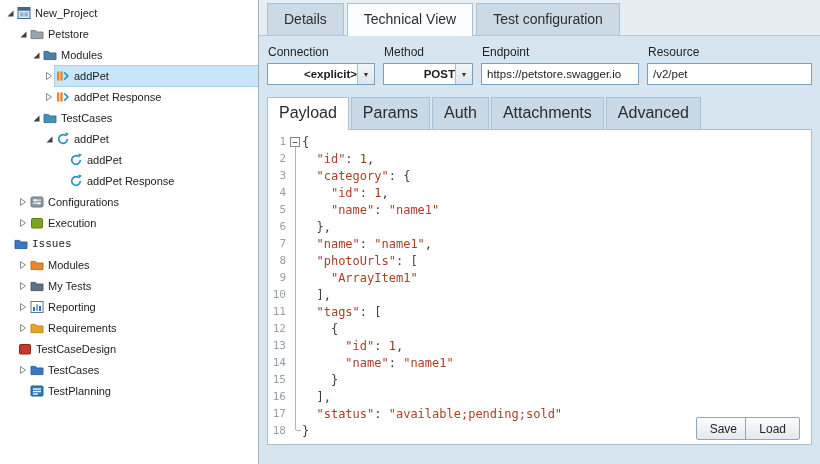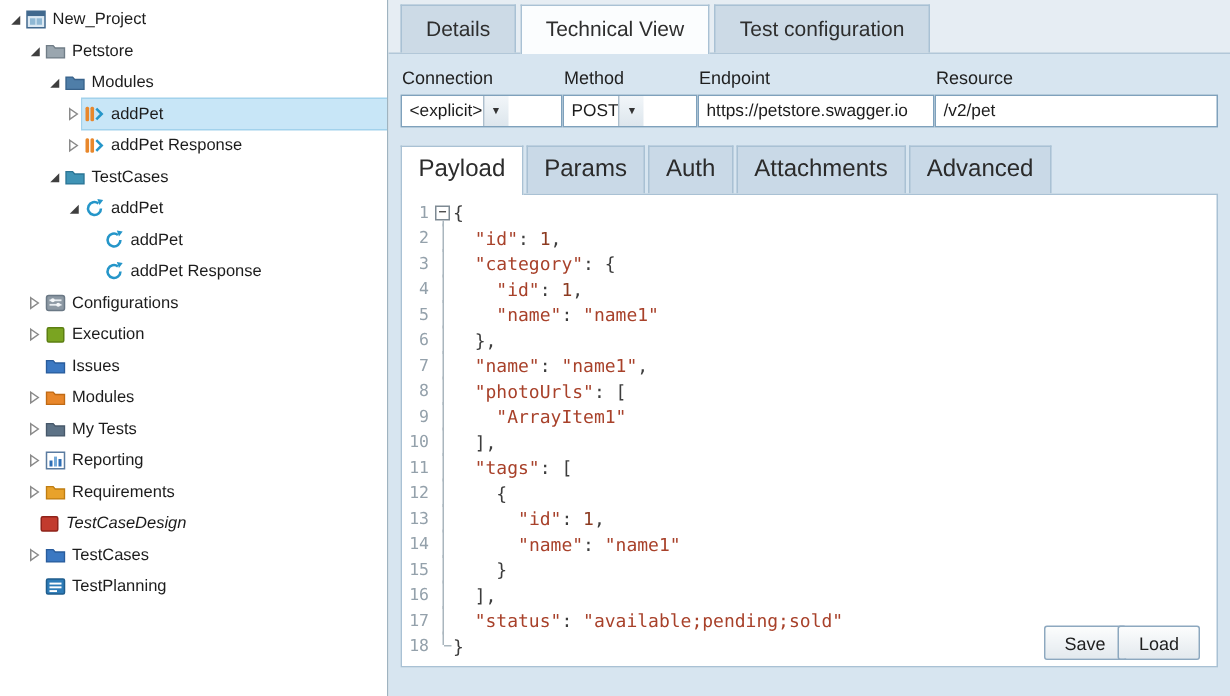--- a/index.html
+++ b/index.html
@@ -17,27 +17,27 @@
   .tlabel { font-size:11px; color:#1c1c1c; padding:0 4px 0 1px; white-space:nowrap; }
 
   
   .right { flex:1; min-width:0; background:#d7e5f0; display:flex; flex-direction:column; }
   .main-tabs { height:36px; flex:0 0 36px; background:#e6edf3; border-bottom:1px solid #b2c7d8;
     display:flex; align-items:flex-end; padding-left:8px; gap:3px; }
   .main-tab { padding:7px 16px 8px; font-size:14px; color:#2e2e2e; background:#ccdae6;
     border:1px solid #a9c1d4; border-bottom:none; white-space:nowrap; }
   .main-tab.active { background:#fbfdfe; margin-bottom:-1px; padding-bottom:9px; position:relative; z-index:2; }
 
-  .fields { display:flex; padding:8px 8px 12px; }
+  .fields { display:flex; gap:8px; padding:8px 8px 12px; }
   .field { display:flex; flex-direction:column; }
   .f-connection { width:108px; } .f-method { width:90px; } .f-endpoint { width:158px; } .f-resource { flex:1; }
   .flabel { font-size:12px; color:#1f1f1f; margin:1px 0 4px 1px; }
   .control { height:22px; width:100%; border:1px solid #7fa1bc; background:#fff; display:flex;
     align-items:center; font-size:11.5px; color:#1c1c1c; padding-left:5px; }
-  .select { justify-content:flex-start; padding-right:0; }
+  .select { justify-content:flex-end; padding-right:0;font-weight:bold; }
   .dd { width:17px; flex:0 0 17px; align-self:stretch; border-left:1px solid #aebfcd;
     background:linear-gradient(#f2f6f9,#dde6ed); display:flex; align-items:center; justify-content:center;
     font-size:7px; color:#333; }
   input.control { outline:none; font-family:"Liberation Sans",sans-serif; }
 
   .sub-tabs { display:flex; padding-left:8px; gap:2px; }
   .sub-tab { padding:6px 11px 7px; font-size:16px; color:#2b2b2b; background:#c9d9e7;
     border:1px solid #a9c1d4; border-bottom:none; white-space:nowrap; }
   .sub-tab.active { background:#fff; margin-bottom:-1px; padding-bottom:8px; position:relative; z-index:2; }
 
@@ -229,21 +229,21 @@
         </span>
         <span class="tcontent">
           <span class="ticon">
             <svg width="14" height="14">
               <rect x="1.5" y="2.5" width="11" height="9.5" rx="1" fill="#7aa421" stroke="#5c7f12"></rect>
             </svg>
           </span>
           <span class="tlabel">Execution</span>
         </span>
       </div>
-      <div class="trow" style="padding-left: 16px;">
+      <div class="trow" style=" font-family: Liberation Mono, monospace;">
         <span class="arrow"></span>
         <span class="tcontent">
           <span class="ticon">
             <svg width="14" height="14" viewBox="0 0 14 14">
               <path d="M1 3.4 L5.4 3.4 L6.8 5 L13 5 L13 11.6 L1 11.6 Z" fill="#3b78c2" stroke="#295c9c" stroke-width="0.9"></path>
             </svg>
           </span>
           <span class="tlabel">Issues</span>
         </span>
       </div>
@@ -303,21 +303,21 @@
         </span>
         <span class="tcontent">
           <span class="ticon">
             <svg width="14" height="14" viewBox="0 0 14 14">
               <path d="M1 3.4 L5.4 3.4 L6.8 5 L13 5 L13 11.6 L1 11.6 Z" fill="#e8a22b" stroke="#bf7d12" stroke-width="0.9"></path>
             </svg>
           </span>
           <span class="tlabel">Requirements</span>
         </span>
       </div>
-      <div class="trow" style="padding-left: 12px; font-style: italic;">
+      <div class="trow" style="padding-left: 4px;">
         <span class="arrow"></span>
         <span class="tcontent">
           <span class="ticon">
             <svg width="14" height="14">
               <rect x="1.5" y="2.5" width="11" height="9.5" rx="1" fill="#c23b2e" stroke="#8f231a"></rect>
             </svg>
           </span>
           <span class="tlabel">TestCaseDesign</span>
         </span>
       </div>

